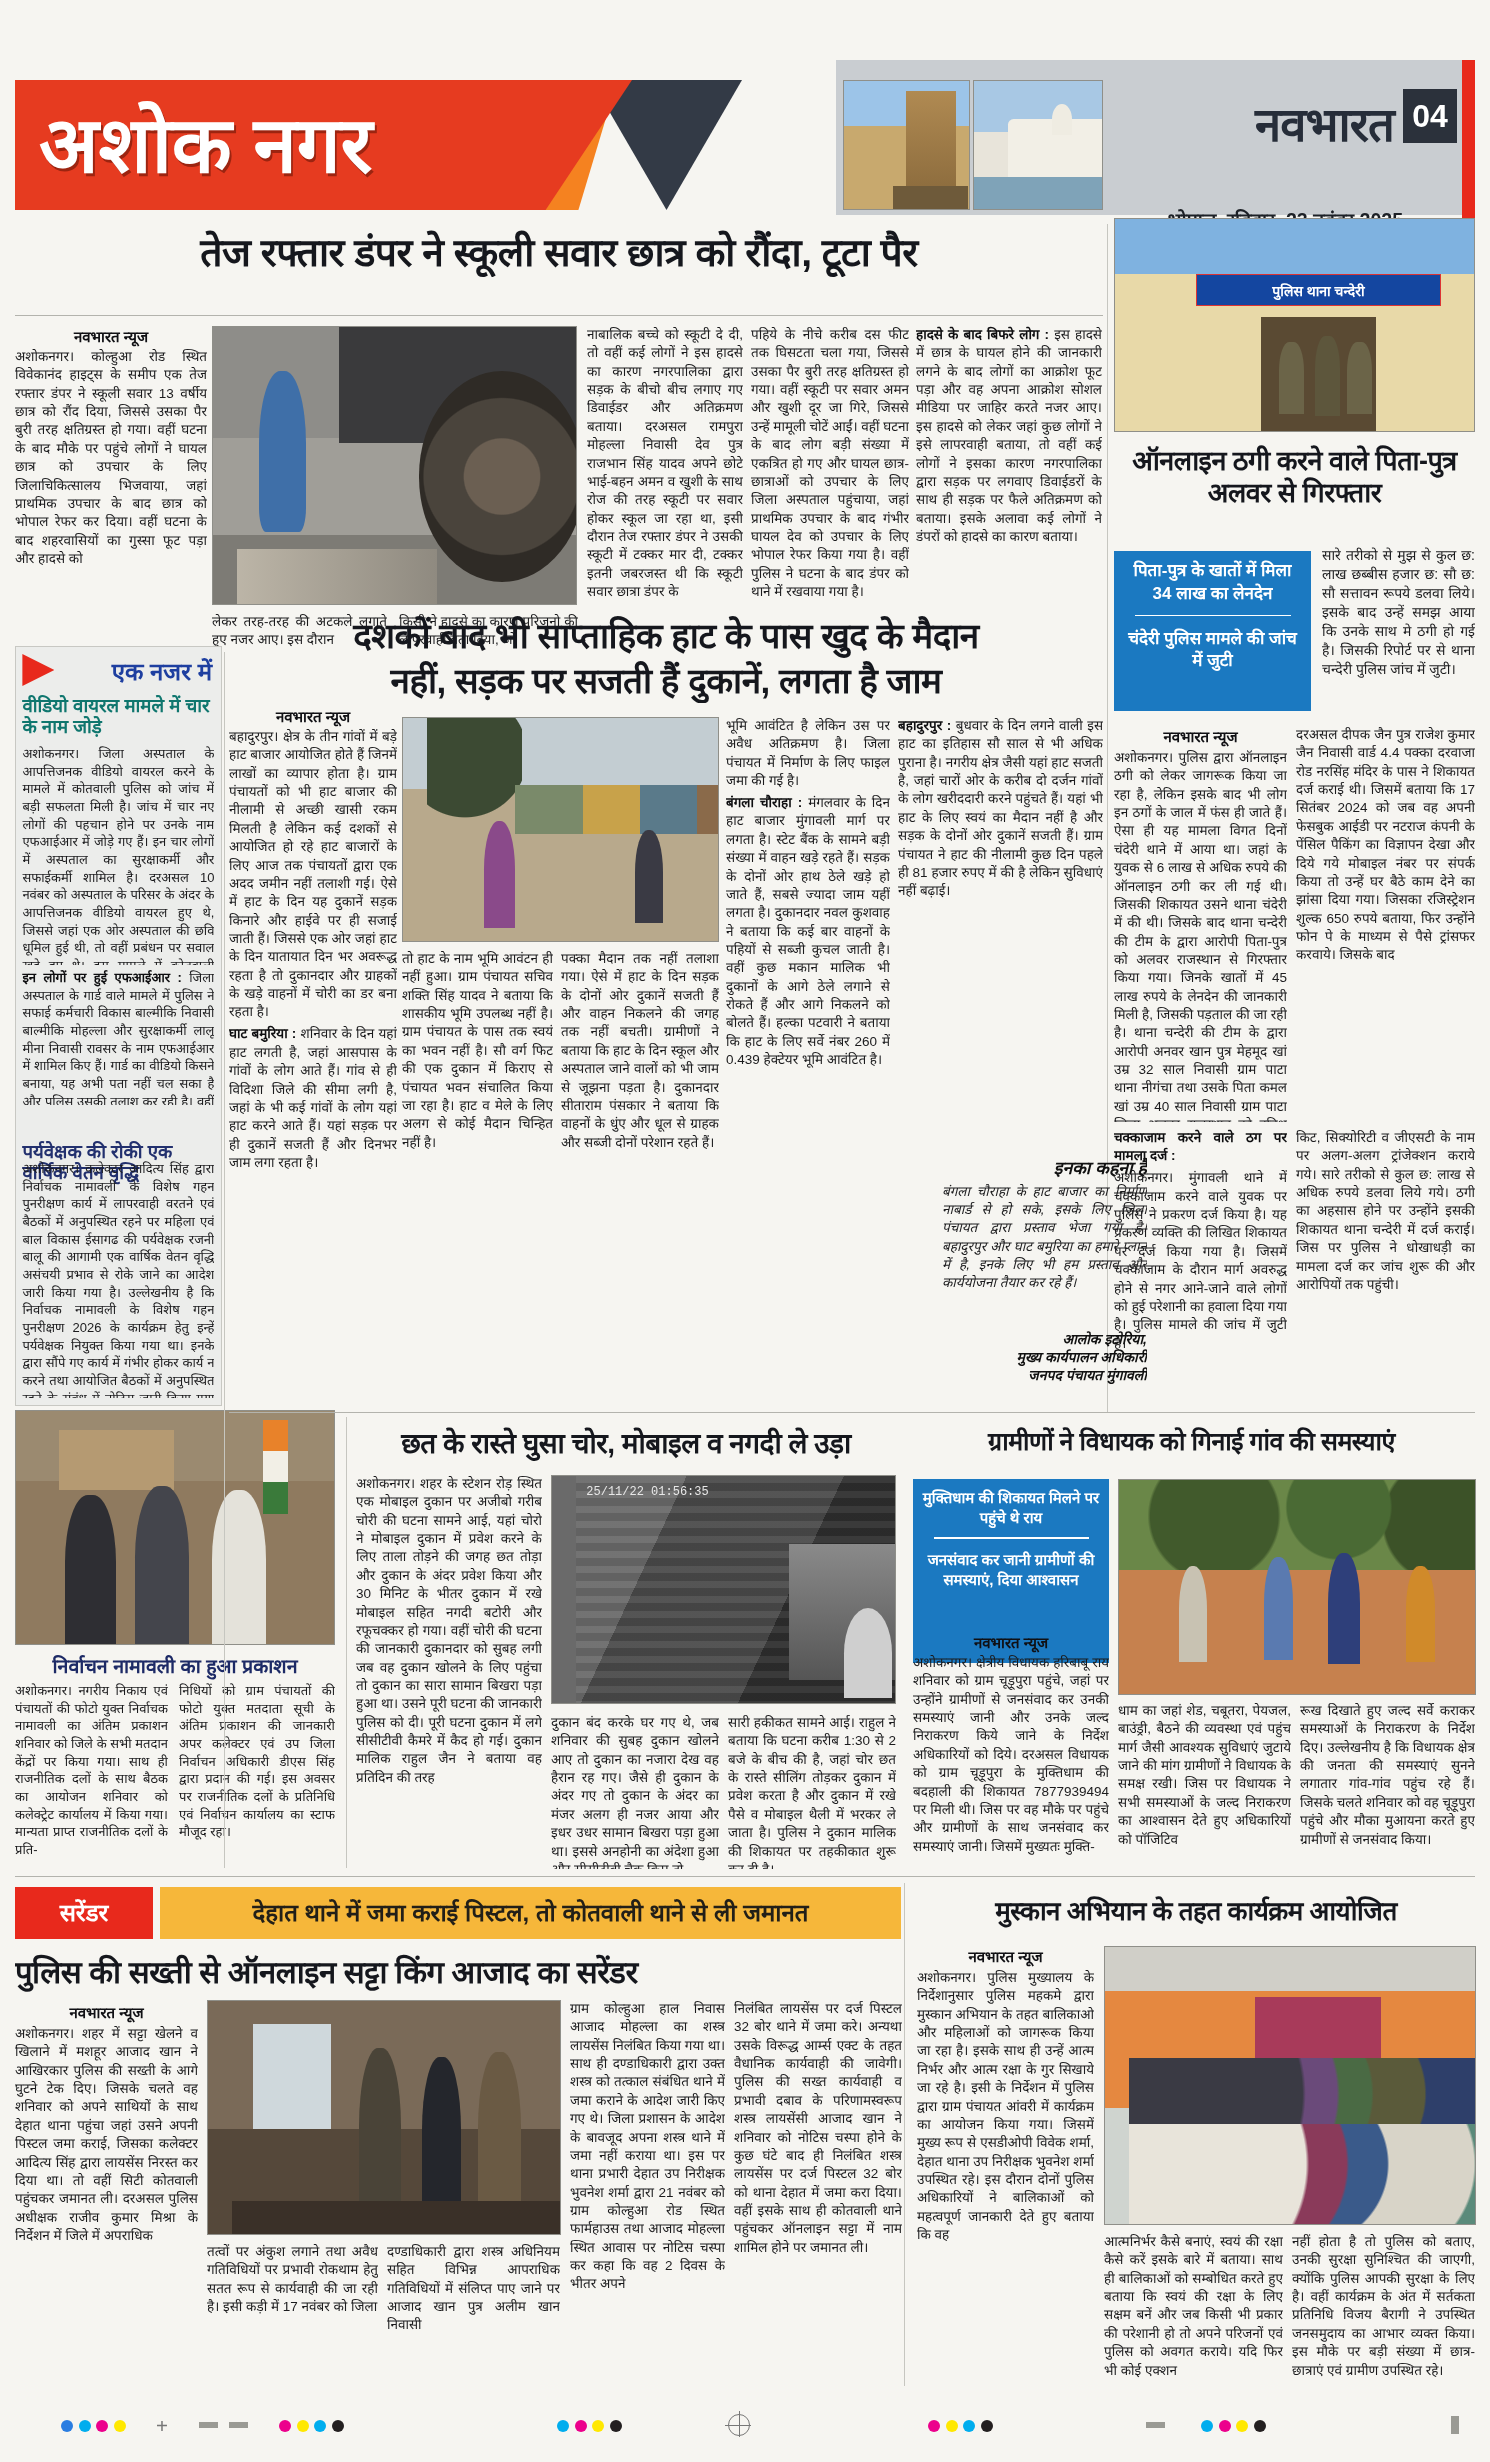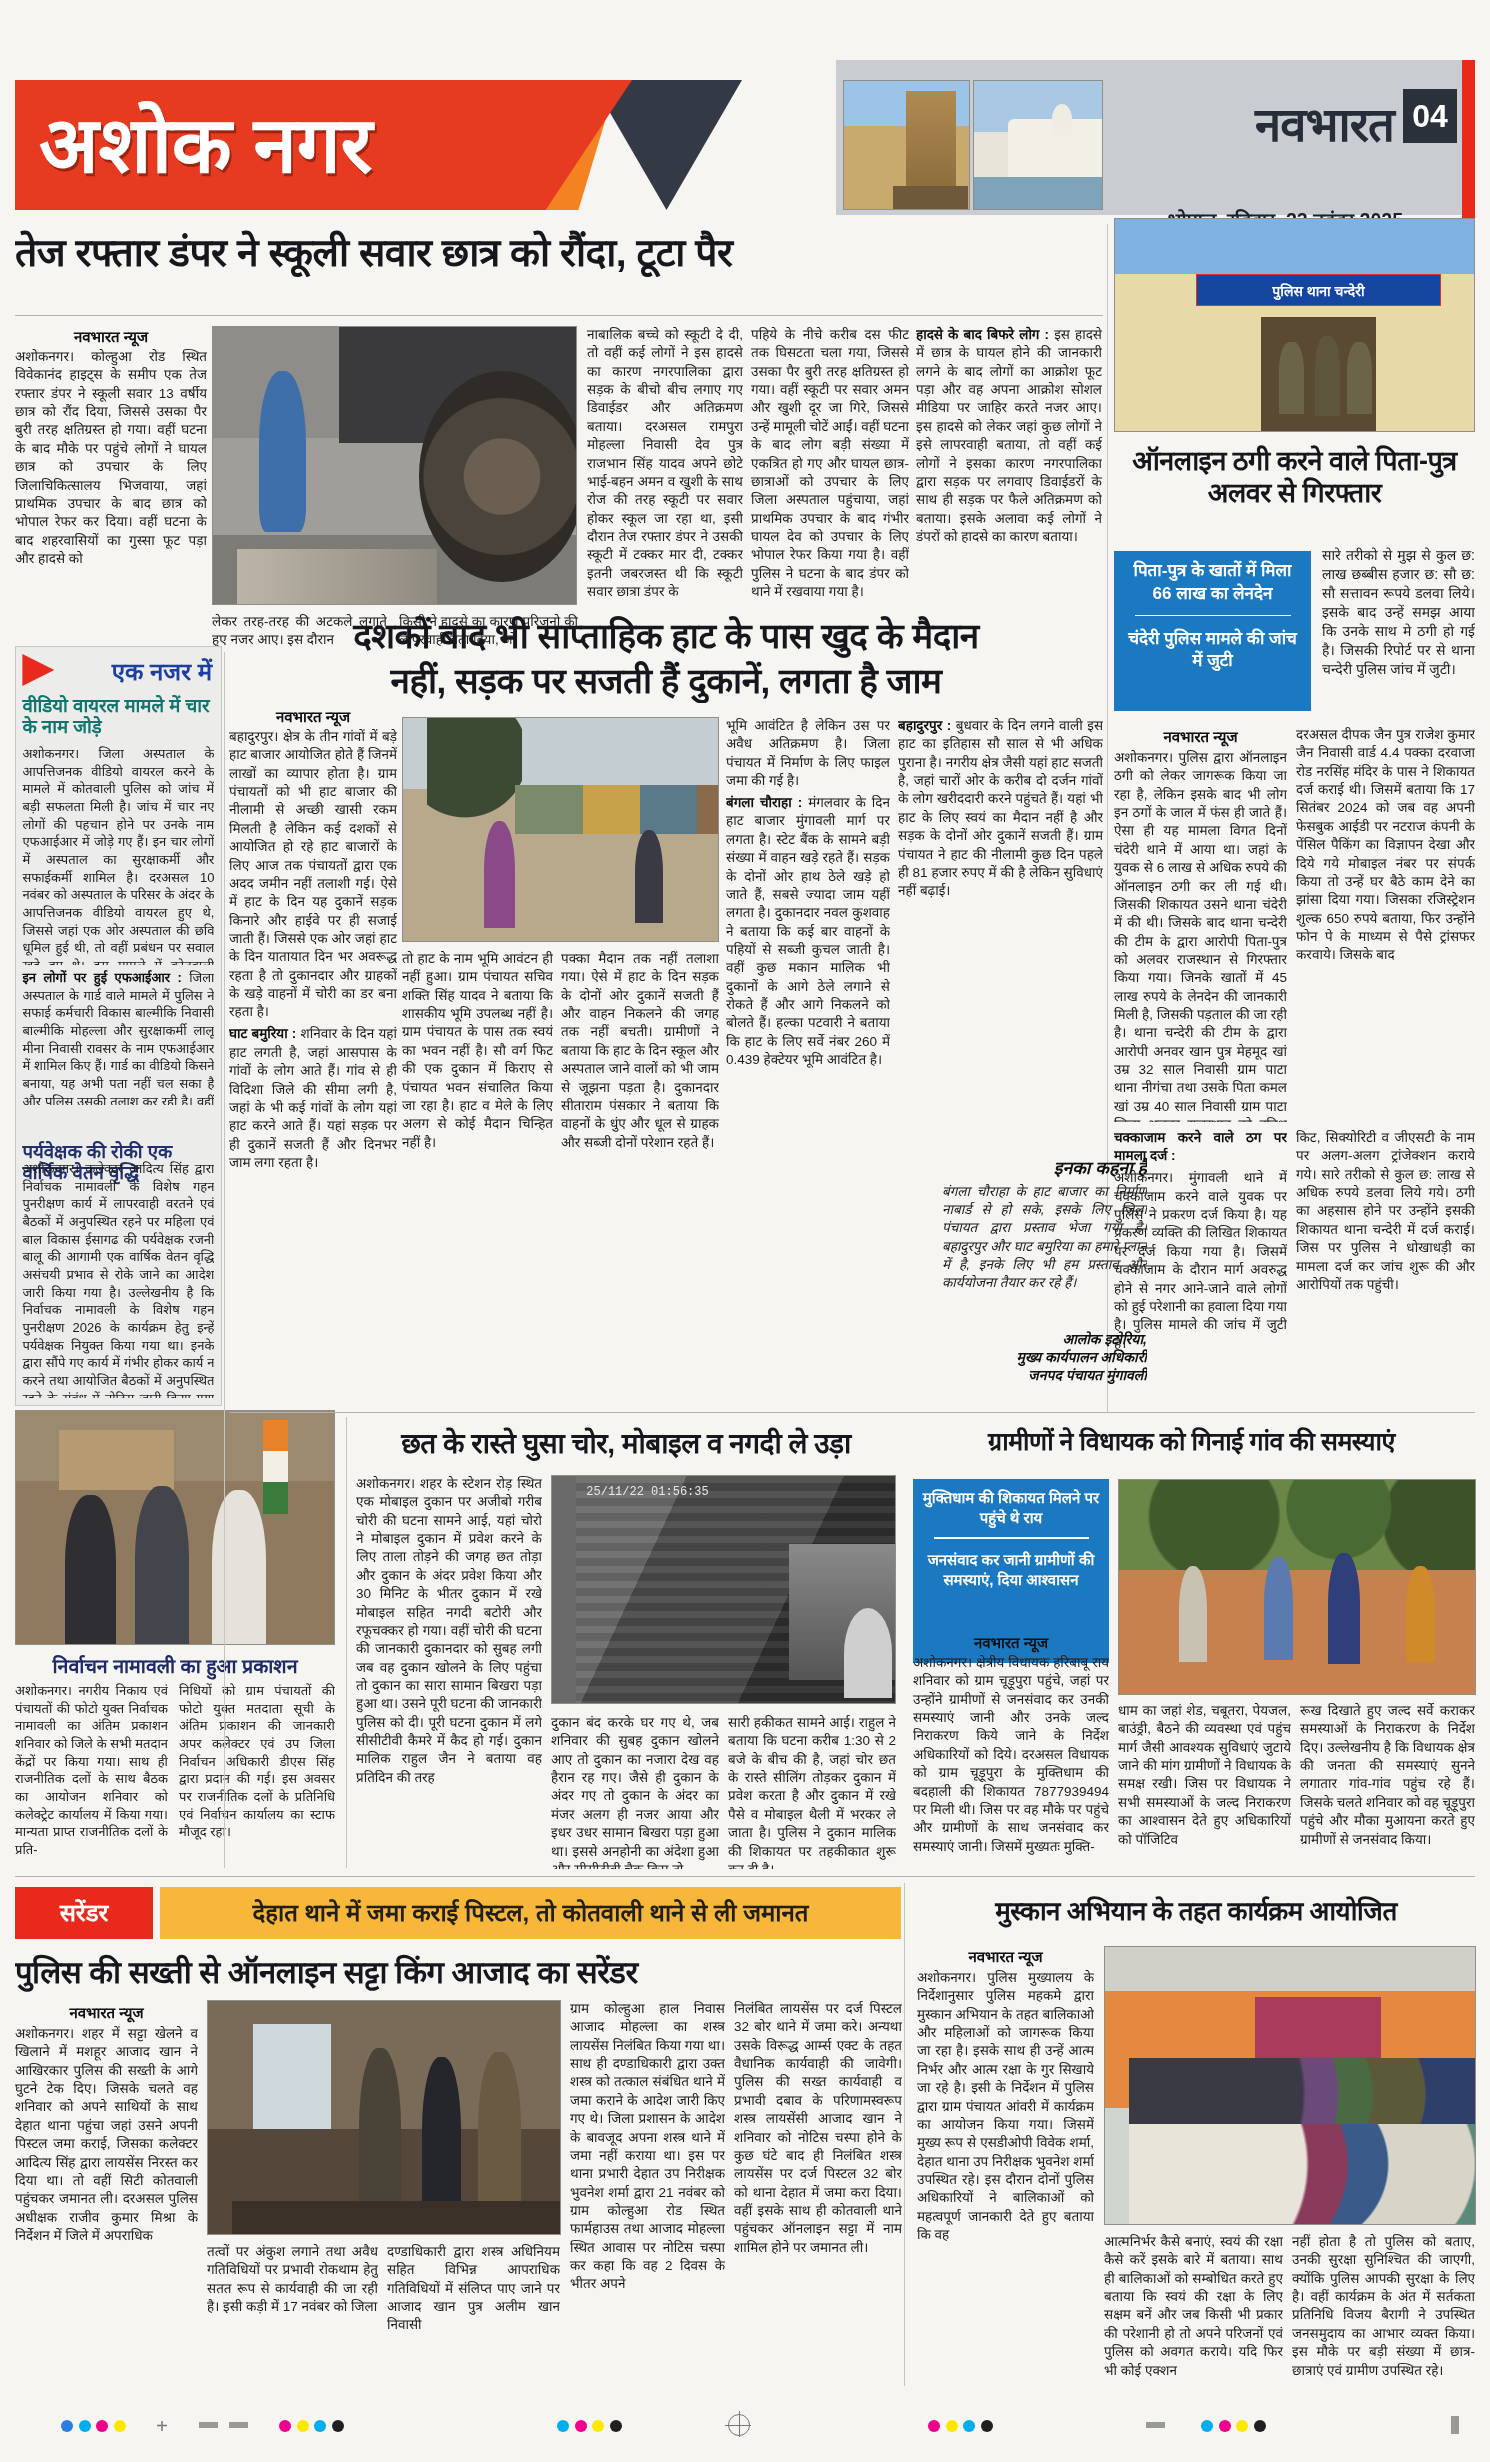--- a/index.html
+++ b/index.html
@@ -50,21 +50,21 @@
   </div>
   <div class="ph" style="left:973px;top:80px;width:130px;height:130px;background:linear-gradient(180deg,#a8c8e4 0 40%,#e8e4da 40% 75%,#7fa3b8 75% 100%);">
     <div style="left:8%;top:30%;width:84%;height:45%;background:#f2efe6;border-radius:5.6px 5.6px 0 0;"></div>
     <div style="left:42%;top:18%;width:16%;height:24%;background:#efece2;border-radius:50% 50% 0 0;"></div>
   </div>
 
   <div class="abs" style="left:1118px;top:91px;width:276px;text-align:right;font-size:47px;font-weight:800;color:#262d39;letter-spacing:-0.9px;">नवभारत</div>
   <div class="abs" style="left:1403px;top:89px;width:54px;height:54px;background:#2b313b;color:#fff;font-size:32px;font-weight:800;text-align:center;line-height:54px;">04</div>
   <div class="abs" style="left:1114px;top:158px;width:343px;text-align:center;font-size:19.6px;font-weight:800;color:#1c2026;margin-top:48px;">भोपाल, रविवार, 23 नवंबर 2025</div>
 
-  <div class="abs hl nowrap" style="left:15px;top:224px;width:1088px;font-size:39px;">तेज रफ्तार डंपर ने स्कूली सवार छात्र को रौंदा, टूटा पैर</div>
+  <div class="abs hl nowrap" style="left:15px;top:224px;width:1088px;font-size:39px;text-align:center;">तेज रफ्तार डंपर ने स्कूली सवार छात्र को रौंदा, टूटा पैर</div>
   <div class="abs hline" style="left:15px;top:315px;width:1088px;"></div>
 
   <div class="abs byline" style="left:15px;top:326px;width:192px;">नवभारत न्यूज</div>
   <div class="abs bd" style="left:15px;top:348px;width:192px;height:307px;">अशोकनगर। कोल्हुआ रोड स्थित विवेकानंद हाइट्स के समीप एक तेज रफ्तार डंपर ने स्कूली सवार 13 वर्षीय छात्र को रौंद दिया, जिससे उसका पैर बुरी तरह क्षतिग्रस्त हो गया। वहीं घटना के बाद मौके पर पहुंचे लोगों ने घायल छात्र को उपचार के लिए जिलाचिकित्सालय भिजवाया, जहां प्राथमिक उपचार के बाद छात्र को भोपाल रेफर कर दिया। वहीं घटना के बाद शहरवासियों का गुस्सा फूट पड़ा और हादसे को</div>
 
   <div class="ph" style="left:212px;top:326px;width:365px;height:279px;background:linear-gradient(180deg,#8e8d89 0 40%,#a09e98 40% 75%,#7d7b75 75% 100%);">
     <div style="left:28%;top:0;width:72%;height:42%;background:#3a3a3c;"></div>
     <div style="left:50%;top:16%;width:46%;height:76%;border-radius:50%;background:radial-gradient(circle at 50% 50%,#6b5f52 0 28%,#4a443c 29% 58%,#2f2b26 59% 100%);"></div>
     <div style="left:6%;top:16%;width:13%;height:58%;background:#3f6fa8;border-radius:45% 45% 15% 15%;"></div>
     <div style="left:0;bottom:0;width:55%;height:20%;background:linear-gradient(90deg,#bcb5a7,#8f8a80);"></div>
@@ -85,21 +85,21 @@
     <div style="left:16%;top:26%;width:68%;height:15%;background:#1446a0;color:#fff;font-size:14px;font-weight:800;text-align:center;line-height:32px;border:1.9px solid #d33;box-sizing:border-box;">पुलिस थाना चन्देरी</div>
     <div style="left:34%;top:46%;width:32%;height:54%;background:#5a4a33;"></div>
     <div style="left:39%;top:58%;width:7%;height:34%;background:#6b6448;border-radius:40% 40% 0 0;"></div>
     <div style="left:49%;top:55%;width:7%;height:38%;background:#5d563c;border-radius:40% 40% 0 0;"></div>
     <div style="left:58%;top:58%;width:7%;height:34%;background:#6b6448;border-radius:40% 40% 0 0;"></div>
   </div>
 
   <div class="abs hl center" style="left:1114px;top:445px;width:361px;font-size:27px;line-height:1.2;">ऑनलाइन ठगी करने वाले पिता-पुत्र अलवर से गिरफ्तार</div>
 
   <div class="abs infobox" style="left:1114px;top:551px;width:197px;height:160px;">
-    <div class="l">पिता-पुत्र के खातों में मिला 66 लाख का लेनदेन</div>
+    <div class="l">पिता-पुत्र के खातों में मिला 34 लाख का लेनदेन</div>
     <div class="sep"></div>
     <div class="l">चंदेरी पुलिस मामले की जांच में जुटी</div>
   </div>
   <div class="abs bd" style="left:1322px;top:546px;width:153px;height:171px;font-size:14px;">सारे तरीको से मुझ से कुल छ: लाख छब्बीस हजार छ: सौ छ: सौ सत्तावन रूपये डलवा लिये। इसके बाद उन्हें समझ आया कि उनके साथ मे ठगी हो गई है। जिसकी रिपोर्ट पर से थाना चन्देरी पुलिस जांच में जुटी।</div>
 
   <div class="abs byline" style="left:1114px;top:726px;width:173px;">नवभारत न्यूज</div>
   <div class="abs bd" style="left:1114px;top:749px;width:173px;height:373px;">अशोकनगर। पुलिस द्वारा ऑनलाइन ठगी को लेकर जागरूक किया जा रहा है, लेकिन इसके बाद भी लोग इन ठगों के जाल में फंस ही जाते हैं। ऐसा ही यह मामला विगत दिनों चंदेरी थाने में आया था। जहां के युवक से 6 लाख से अधिक रुपये की ऑनलाइन ठगी कर ली गई थी। जिसकी शिकायत उसने थाना चंदेरी में की थी। जिसके बाद थाना चन्देरी की टीम के द्वारा आरोपी पिता-पुत्र को अलवर राजस्थान से गिरफ्तार किया गया। जिनके खातों में 45 लाख रुपये के लेनदेन की जानकारी मिली है, जिसकी पड़ताल की जा रही है। थाना चन्देरी की टीम के द्वारा आरोपी अनवर खान पुत्र मेहमूद खां उम्र 32 साल निवासी ग्राम पाटा थाना नीगंचा तथा उसके पिता कमल खां उम्र 40 साल निवासी ग्राम पाटा जिला अलवर राजस्थान को दबिश देकर गिरफ्तार किया गया है। दोनों के खातों पर दर्जनों ट्रांजेक्शन मिले हैं, जिनकी जांच जारी है।</div>
   <div class="abs bd" style="left:1296px;top:726px;width:179px;height:395px;">दरअसल दीपक जैन पुत्र राजेश कुमार जैन निवासी वार्ड 4.4 पक्का दरवाजा रोड नरसिंह मंदिर के पास ने शिकायत दर्ज कराई थी। जिसमें बताया कि 17 सितंबर 2024 को जब वह अपनी फेसबुक आईडी पर नटराज कंपनी के पेंसिल पैकिंग का विज्ञापन देखा और दिये गये मोबाइल नंबर पर संपर्क किया तो उन्हें घर बैठे काम देने का झांसा दिया गया। जिसका रजिस्ट्रेशन शुल्क 650 रुपये बताया, फिर उन्होंने फोन पे के माध्यम से पैसे ट्रांसफर करवाये। जिसके बाद</div>
 
   <div class="abs bd" style="left:1114px;top:1129px;width:173px;height:276px;">

